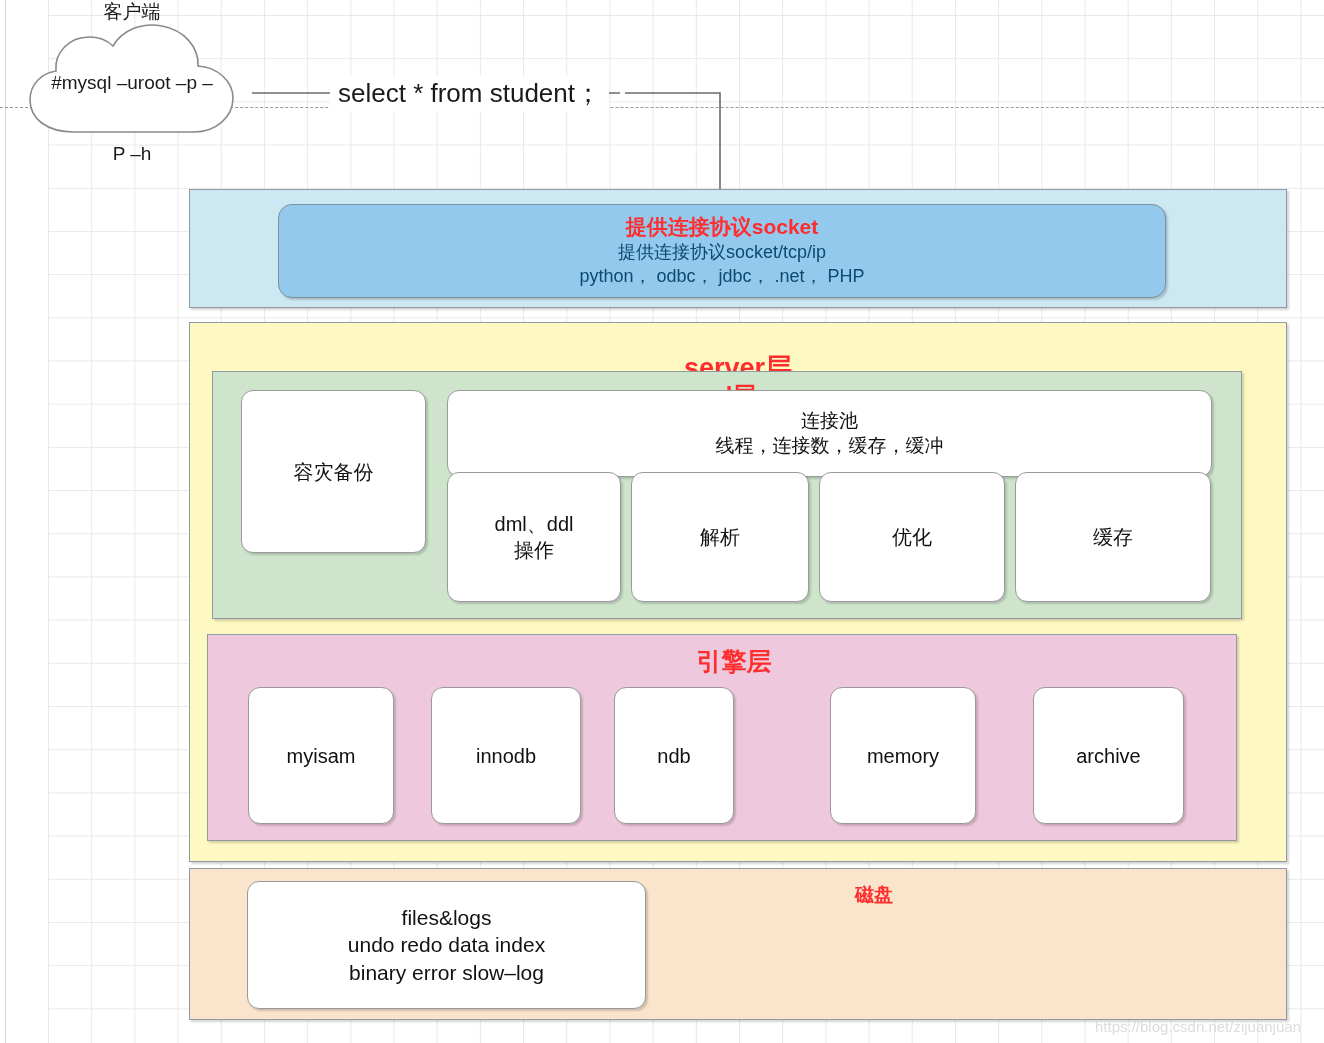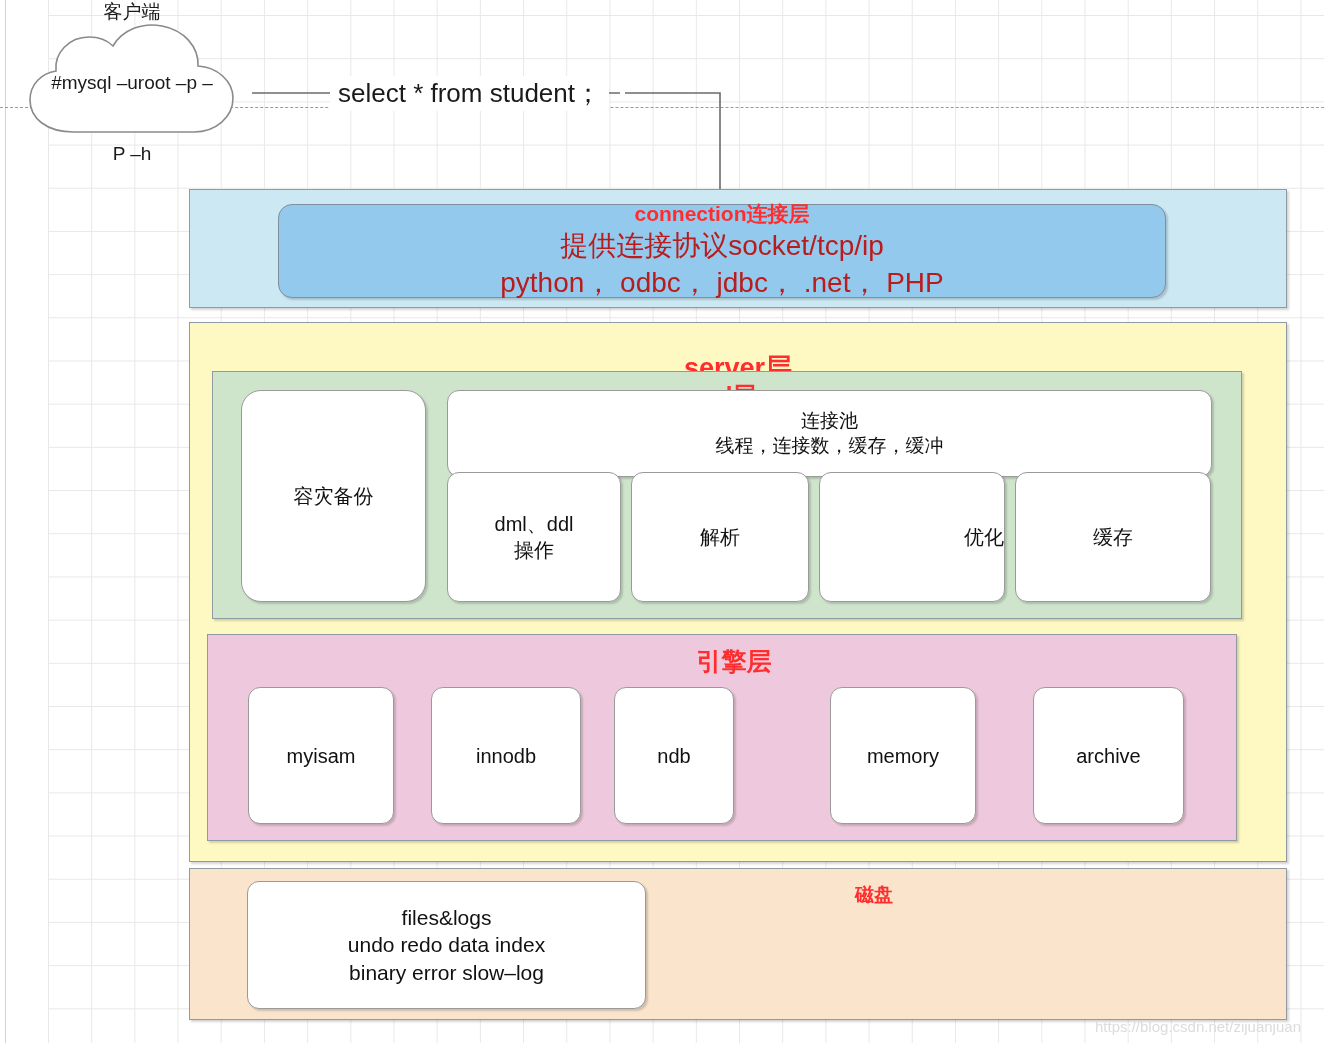--- a/index.html
+++ b/index.html
@@ -79,49 +79,48 @@
     background:#cbe8f3;
   }
   #connection-inner{
     position:absolute; left:88px; top:14px; width:888px; height:94px;
     background:#93c9ed; border:1px solid #7f8f9c; border-radius:14px;
     box-shadow:2px 2px 2px rgba(0,0,0,0.17);
     display:flex; flex-direction:column; align-items:center; justify-content:center;
     line-height:1.32;
   }
   #conn-title{ color:#ff2d2d; font-weight:bold; font-size:21px; }
-  .conn-sub{ color:#b91c1c; font-size:28px; }
+  .conn-sub{ color:#0c4a6e; font-size:18px; }
 
   
   #server-layer{
     left:189px; top:322px; width:1098px; height:540px;
     background:#fef9c3;
   }
   #server-title{ top:27px; font-size:27px; }
 
   
   #sql-layer{
     position:absolute; left:22px; top:48px; width:1030px; height:248px;
     background:#cee5cc; border:1px solid #8f9aa3;
     box-shadow:2px 2px 2px rgba(0,0,0,0.17);
   }
   #sql-title{ top:8px; font-size:24px; }
   #box-dr{
-    position:absolute; left:28px; top:18px; width:185px; height:212px;
+    position:absolute; left:28px; top:18px; width:185px; height:163px;
     font-size:20px;
-    border-radius:20px;
   }
   #box-pool{
     position:absolute; left:234px; top:18px; width:765px; height:87px;
     flex-direction:column; font-size:19px;
   }
   .sql-cell{ position:absolute; top:100px; height:130px; font-size:20px; }
   #box-dml   { left:234px; width:174px; }
   #box-parse { left:418px; width:178px; }
-  #box-opt   { left:606px; width:186px;justify-content:flex-end; }
+  #box-opt   { left:606px; width:186px; }
   #box-cache { left:802px; width:196px; }
 
   
   #engine-layer{
     position:absolute; left:17px; top:311px; width:1030px; height:207px;
     background:#eec9dd; border:1px solid #8f9aa3;
     box-shadow:2px 2px 2px rgba(0,0,0,0.17);
   }
   #engine-title{ top:10px; font-size:25px;padding-left:24px; }
   .engine-cell{ position:absolute; top:52px; height:137px; font-size:20px; }
@@ -181,21 +180,21 @@
       <path d="M0,0 L4.5,8 L9,0 Z" fill="#6b6b6b"></path>
     </marker>
   </defs>
   <path d="M252,33 L620,33" stroke="#6b6b6b" stroke-width="1.6" fill="none"></path>
   <path d="M625,33 L720,33 L720,142" stroke="#6b6b6b" stroke-width="1.6" fill="none" marker-end="url(#arrowhead)"></path>
 </svg>
 <div id="query-label">select * from student；</div>
 
 <div id="connection-layer" class="layer">
   <div id="connection-inner">
-    <div id="conn-title">connection连接层</div>
+    <div id="conn-title">提供连接协议socket</div>
     <div class="conn-sub">提供连接协议socket/tcp/ip</div>
     <div class="conn-sub">python， odbc， jdbc， .net， PHP</div>
   </div>
 </div>
 
 <div id="server-layer" class="layer">
   <div id="server-title" class="layer-title">server层</div>
 
   <div id="sql-layer">
     <div id="sql-title" class="layer-title">sql层</div>

